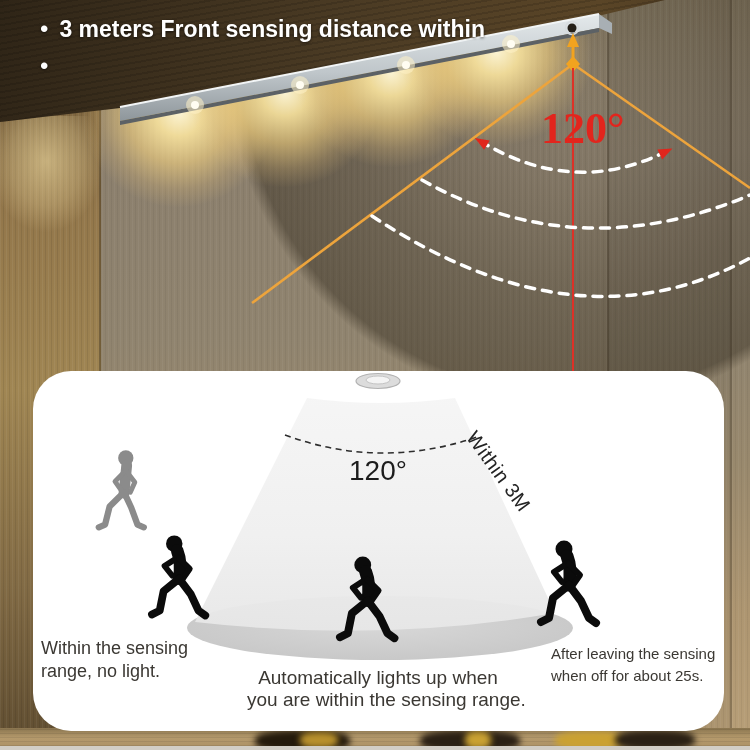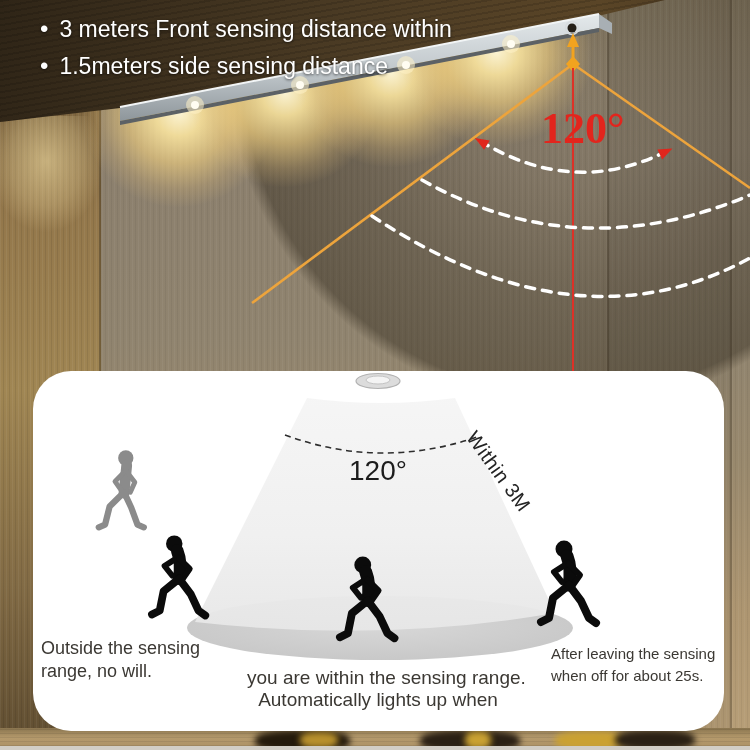--- a/index.html
+++ b/index.html
@@ -45,21 +45,21 @@
     inset:0;
     clip-path:polygon(0px 0px,665px 0px,598px 16px,120px 108px,0px 122px);
     background-image:
       repeating-linear-gradient(170deg, rgba(0,0,0,0.12) 0 2px, rgba(0,0,0,0) 2px 6px),
       linear-gradient(100deg,#2f2517 0%,#4b3b24 40%,#5a4527 68%,#3a2d1a 100%);
   }
   
   .bullets{left:40px;top:14px;color:#fff;text-shadow:0 1px 3px rgba(0,0,0,0.65);}
   .bullet-row{display:flex;align-items:center;margin-bottom:7px;}
   .bullet-dot{font-size:24px;margin-right:11px;line-height:30px;}
-  .bullet-text{font-size:23px;font-weight:normal;line-height:30px;white-space:nowrap;}
+  .bullet-text{font-size:23px;font-weight:bold;line-height:30px;white-space:nowrap;}
   .angle-red{
     left:541px;top:103px;font-family:"Liberation Serif",serif;font-weight:bold;
     font-size:44px;color:#e2251d;white-space:nowrap;
   }
   
   .floor{
     left:0;top:728px;width:750px;height:22px;overflow:hidden;
     background-image:
       repeating-linear-gradient(0deg, rgba(0,0,0,0.08) 0 1px, rgba(0,0,0,0) 1px 4px),
       linear-gradient(180deg,#8a754f 0%,#b59a6c 45%,#aa8f64 100%);
@@ -160,21 +160,20 @@
     <polygon points="672.4,148.4 662.2,159.4 657.4,149.5" fill="#e0261c"></polygon>
   </svg>
 
   <div class="abs bullets">
     <div class="bullet-row">
       <span class="bullet-dot">•</span>
       <span class="bullet-text">3 meters Front sensing distance within</span>
     </div>
     <div class="bullet-row">
       <span class="bullet-dot">•</span>
-      <span class="bullet-text">1.5meters side sensing distance</span>
     </div>
   </div>
 
   <div class="abs angle-red">120°</div>
 
   <div class="abs floor">
     <div class="abs blur-obj" style="left:255px;top:2px;width:95px;height:22px;background:#241a0c;"></div>
     <div class="abs blur-obj" style="left:300px;top:4px;width:38px;height:16px;background:#b8902c;"></div>
     <div class="abs blur-obj" style="left:420px;top:2px;width:100px;height:22px;background:#2a2014;"></div>
     <div class="abs blur-obj" style="left:465px;top:3px;width:26px;height:18px;background:#c9a132;"></div>
@@ -232,25 +231,25 @@
 
       <use href="#runnerShape" transform="translate(117,163) scale(0.97)"></use>
       <use href="#runnerShape" transform="translate(305,184) scale(0.99)"></use>
       <use href="#runnerShape" transform="translate(506,168) scale(1.0)"></use>
     </svg>
 
     <div class="abs panel-angle">120°</div>
     <div class="abs within">Within 3M</div>
 
     <div class="abs cap cap-left">
-      <div>Outside the sensing</div>
-      <div>range, no will.</div>
+      <div>Within the sensing</div>
+      <div>range, no light.</div>
     </div>
     <div class="abs cap cap-center">
+      <div>Automatically lights up when</div>
       <div>you are within the sensing range.</div>
-      <div>Automatically lights up when</div>
     </div>
     <div class="abs cap cap-right">
       <div>After leaving the sensing</div>
       <div>when off for about 25s.</div>
     </div>
   </div>
 </div>
 
 </body></html>

